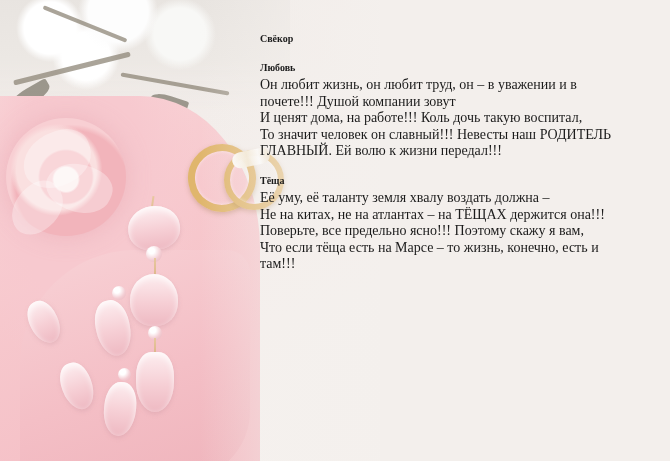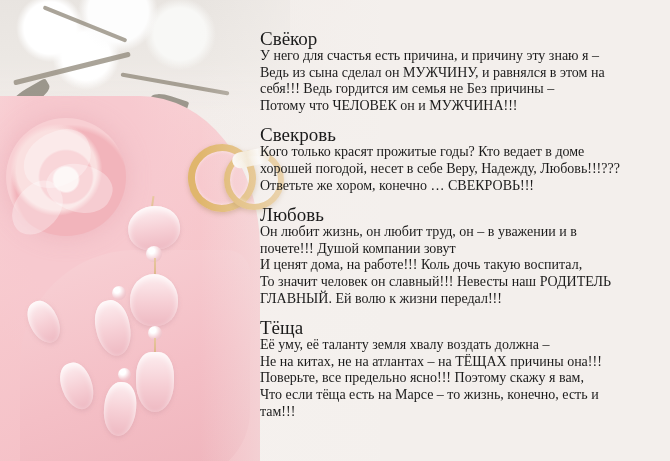--- a/index.html
+++ b/index.html
@@ -173,22 +173,22 @@
   .verses {
     position: absolute;
     left: 260px;
     top: 30px;
     width: 398px;
     z-index: 5;
   }
   .verse { margin-bottom: 12px; }
   .verse:last-child { margin-bottom: 12px; }
   .verse-title {
-    font-weight: normal;
-    font-size: 19px;
+    font-weight: bold;
+    font-size: 10px;
     line-height: 17px;
     color: #1b1b1b;
     margin-bottom: 1px;
   }
   .verse-body {
     font-size: 14px;
     line-height: 16.6px;
     color: #1b1b1b;
     white-space: pre-line;
   }
@@ -233,45 +233,35 @@
     <div class="ring-stones"></div>
 
     <div class="fade-right"></div>
     <div class="right-panel"></div>
   </div>
 
   <div class="verses">
 
     <div class="verse">
       <div class="verse-title">Свёкор</div>
-      <div class="verse-body">У него для счастья есть причина, и причину эту знаю я –
-Ведь из сына сделал он МУЖЧИНУ, и равнялся в этом на
-себя!!! Ведь гордится им семья не Без причины –
-Потому что ЧЕЛОВЕК он и МУЖЧИНА!!!</div>
     </div>
 
-    <div class="verse">
-      <div class="verse-title">Свекровь</div>
-      <div class="verse-body">Кого только красят прожитые годы? Кто ведает в доме
-хорошей погодой, несет в себе Веру, Надежду, Любовь!!!???
-Ответьте же хором, конечно … СВЕКРОВЬ!!!</div>
-    </div>
 
     <div class="verse">
       <div class="verse-title">Любовь</div>
       <div class="verse-body">Он любит жизнь, он любит труд, он – в уважении и в
 почете!!! Душой компании зовут
 И ценят дома, на работе!!! Коль дочь такую воспитал,
 То значит человек он славный!!! Невесты наш РОДИТЕЛЬ
 ГЛАВНЫЙ. Ей волю к жизни передал!!!</div>
     </div>
 
     <div class="verse">
       <div class="verse-title">Тёща</div>
       <div class="verse-body">Её уму, её таланту земля хвалу воздать должна –
-Не на китах, не на атлантах – на ТЁЩАХ причины она!!!
+Не на китах, не на атлантах – на ТЁЩАХ держится она!!!
 Поверьте, все предельно ясно!!! Поэтому скажу я вам,
 Что если тёща есть на Марсе – то жизнь, конечно, есть и
 там!!!</div>
     </div>
 
   </div>
 </div>
 
 </body></html>

